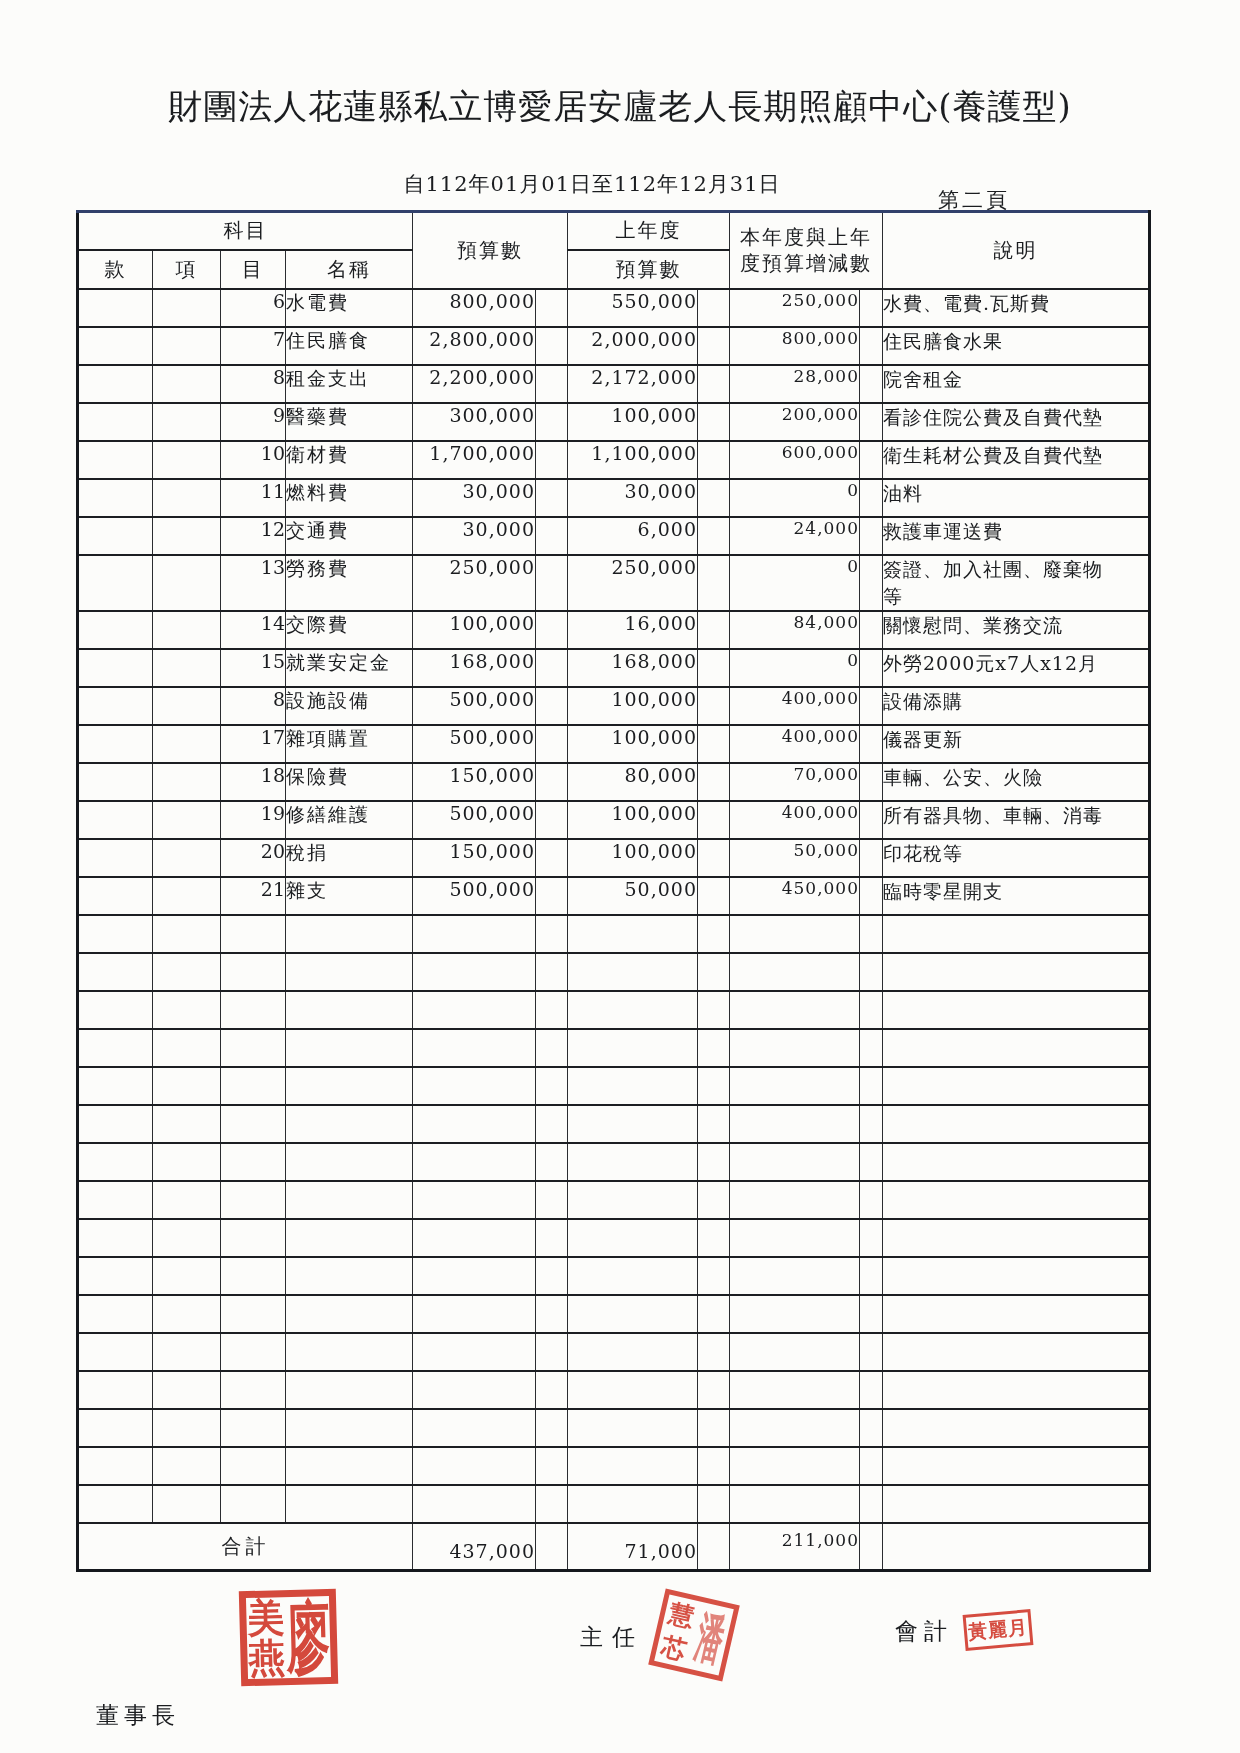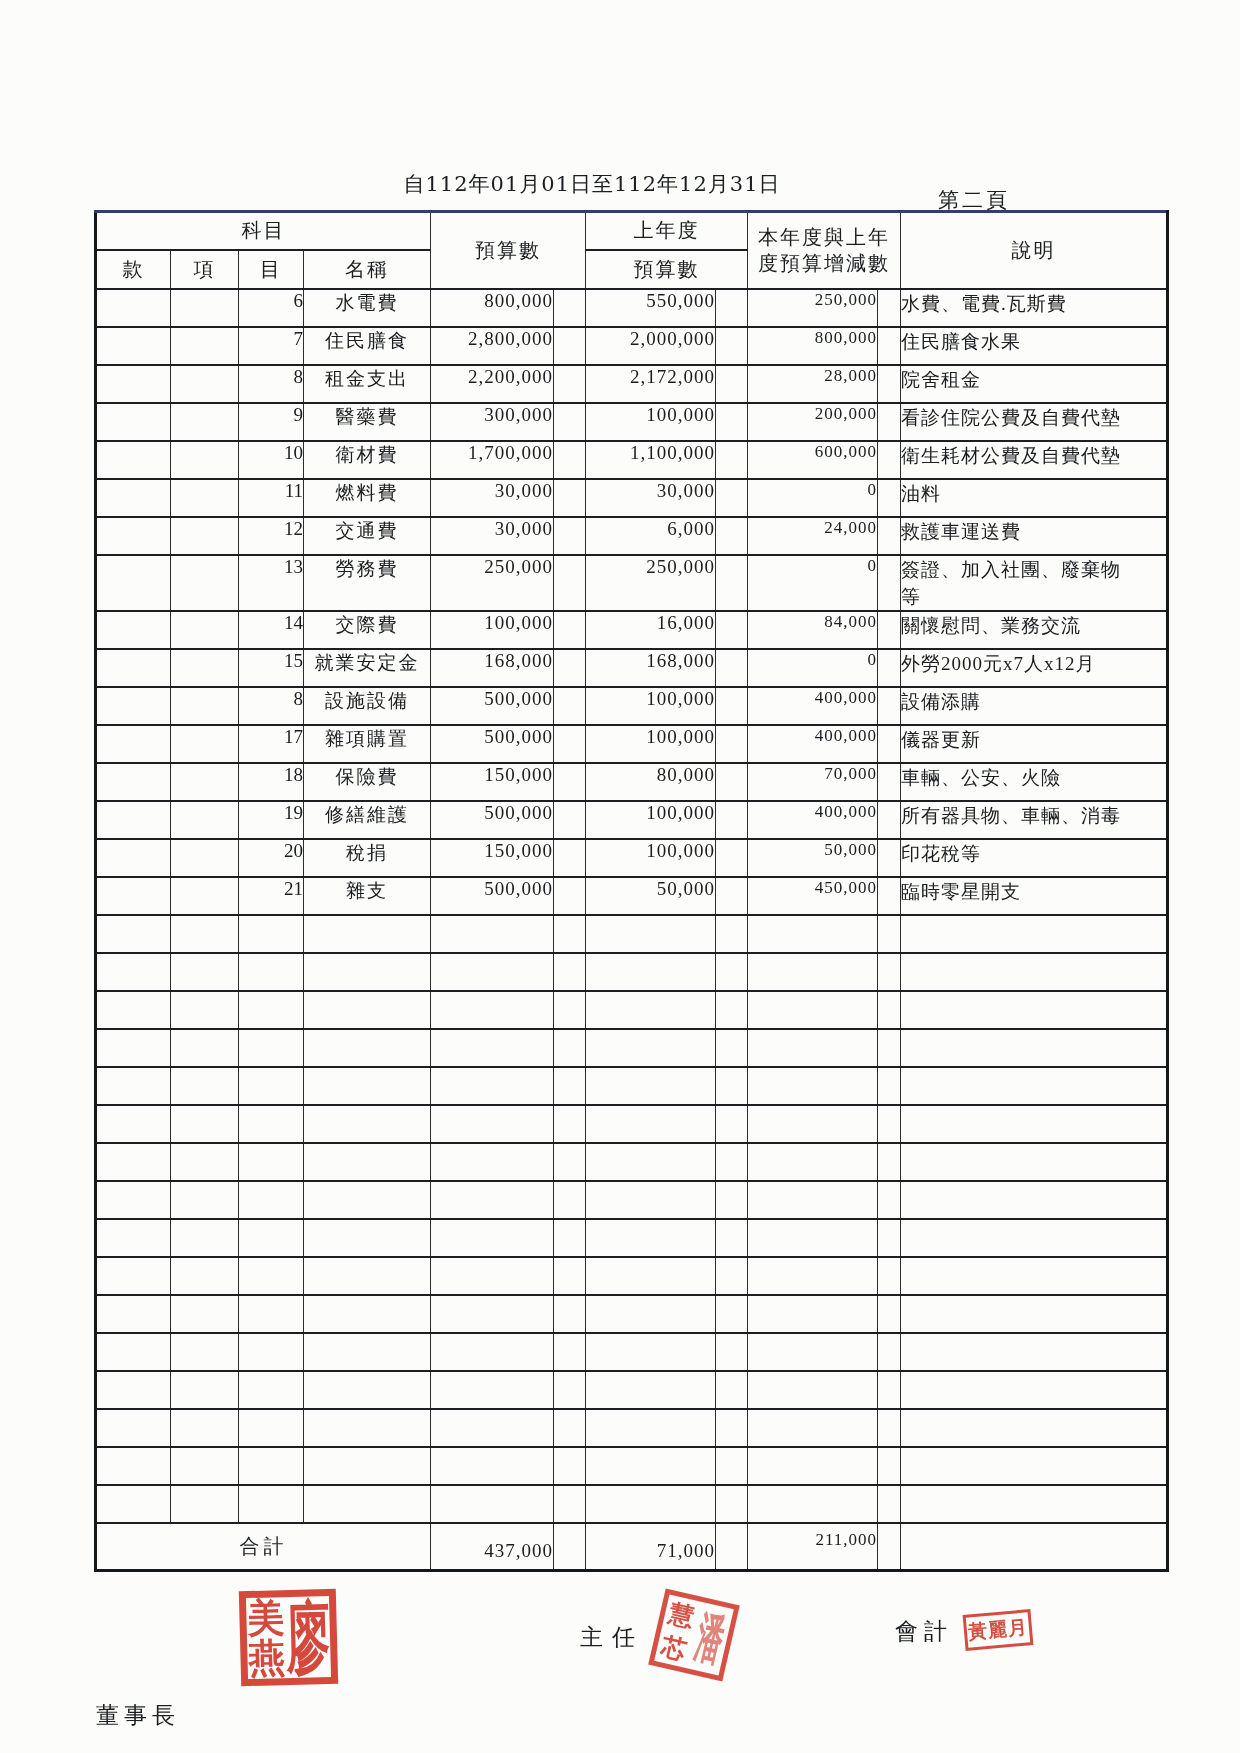--- a/index.html
+++ b/index.html
@@ -25,44 +25,43 @@
     position:absolute;top:170px;left:0;width:100%;
     text-align:center;font-size:21px;letter-spacing:1px;
     transform:translateX(-28px);
   }
   .page-num{
     position:absolute;top:170px;right:230px;
     font-size:21px;letter-spacing:3px;margin-top:16px;
   }
   
   table.budget{
-    position:absolute;left:94px;top:210px;width:1072px;
+    position:absolute;left:76px;top:210px;width:1072px;
     border-collapse:collapse;table-layout:fixed;
     background:transparent;
-    font-family:Liberation Serif, serif;
   }
   table.budget{border:3px solid #15181d;border-top-color:#31406b;}
   table.budget th,table.budget td{
     border-left:1px solid #2a2c30;
     border-right:1px solid #2a2c30;
     border-top:2px solid #1c1e22;
     border-bottom:2px solid #1c1e22;
     padding:0;margin:0;
     font-weight:normal;
     overflow:hidden;
   }
   th.group-subject,th.group-prev{border-bottom:2px solid #31406b;}
   tr.h1{height:38px;}
   tr.h2{height:39px;}
   tr.h1 th,tr.h2 th{font-size:20px;text-align:center;vertical-align:middle;letter-spacing:2px;}
   th.h-diff{font-size:19px;white-space:pre-line;line-height:26px;letter-spacing:1px;}
   tr.data-row{height:38px;}
   tr.empty-row{height:38px;}
   td.c-no{font-size:19px;text-align:right;vertical-align:top;padding-top:7px;padding-right:1px;}
-  td.c-name{font-size:19px;text-align:center;vertical-align:top;padding-top:7px;padding-left:4px;letter-spacing:2px;white-space:nowrap;}
+  td.c-name{font-size:19px;text-align:left;vertical-align:top;padding-top:7px;padding-left:4px;letter-spacing:2px;white-space:nowrap;}
   td.c-num{font-size:19px;text-align:right;vertical-align:top;padding-top:7px;padding-right:5px;letter-spacing:1px;white-space:nowrap;}
   td.c-diff{font-size:17px;text-align:right;vertical-align:top;padding-top:4px;padding-right:5px;letter-spacing:1px;white-space:nowrap;}
   td.c-remark{font-size:19px;text-align:left;vertical-align:top;padding-top:7px;padding-left:8px;letter-spacing:1px;line-height:27px;white-space:pre-line;}
   tr.total-row{height:48px;}
   tr.total-row td.c-label{font-size:20px;text-align:center;vertical-align:middle;letter-spacing:4px;}
   tr.total-row td.c-num{vertical-align:middle;padding-top:9px;}
   tr.total-row td.c-diff{vertical-align:top;padding-top:6px;}
   
   .sig-label{position:absolute;font-size:23px;letter-spacing:5px;white-space:nowrap;}
   .stamp{position:absolute;box-sizing:border-box;}
@@ -89,20 +88,21 @@
     border:3px solid;transform:rotate(-5deg);
     display:flex;align-items:center;justify-content:center;
     font-size:19px;font-weight:bold;letter-spacing:1px;opacity:.9;white-space:nowrap;
   }
 </style>
 </head>
 <body>
 
 <div class="page">
 
+  <div class="doc-title">財團法人花蓮縣私立博愛居安廬老人長期照顧中心(養護型)</div>
   <div class="date-line">自112年01月01日至112年12月31日</div>
   <div class="page-num">第二頁</div>
 
   <table class="budget">
     <colgroup>
       <col style="width:75px">
         <col style="width:68px">
         <col style="width:65px">
         <col style="width:127px">
       <col style="width:123px">

